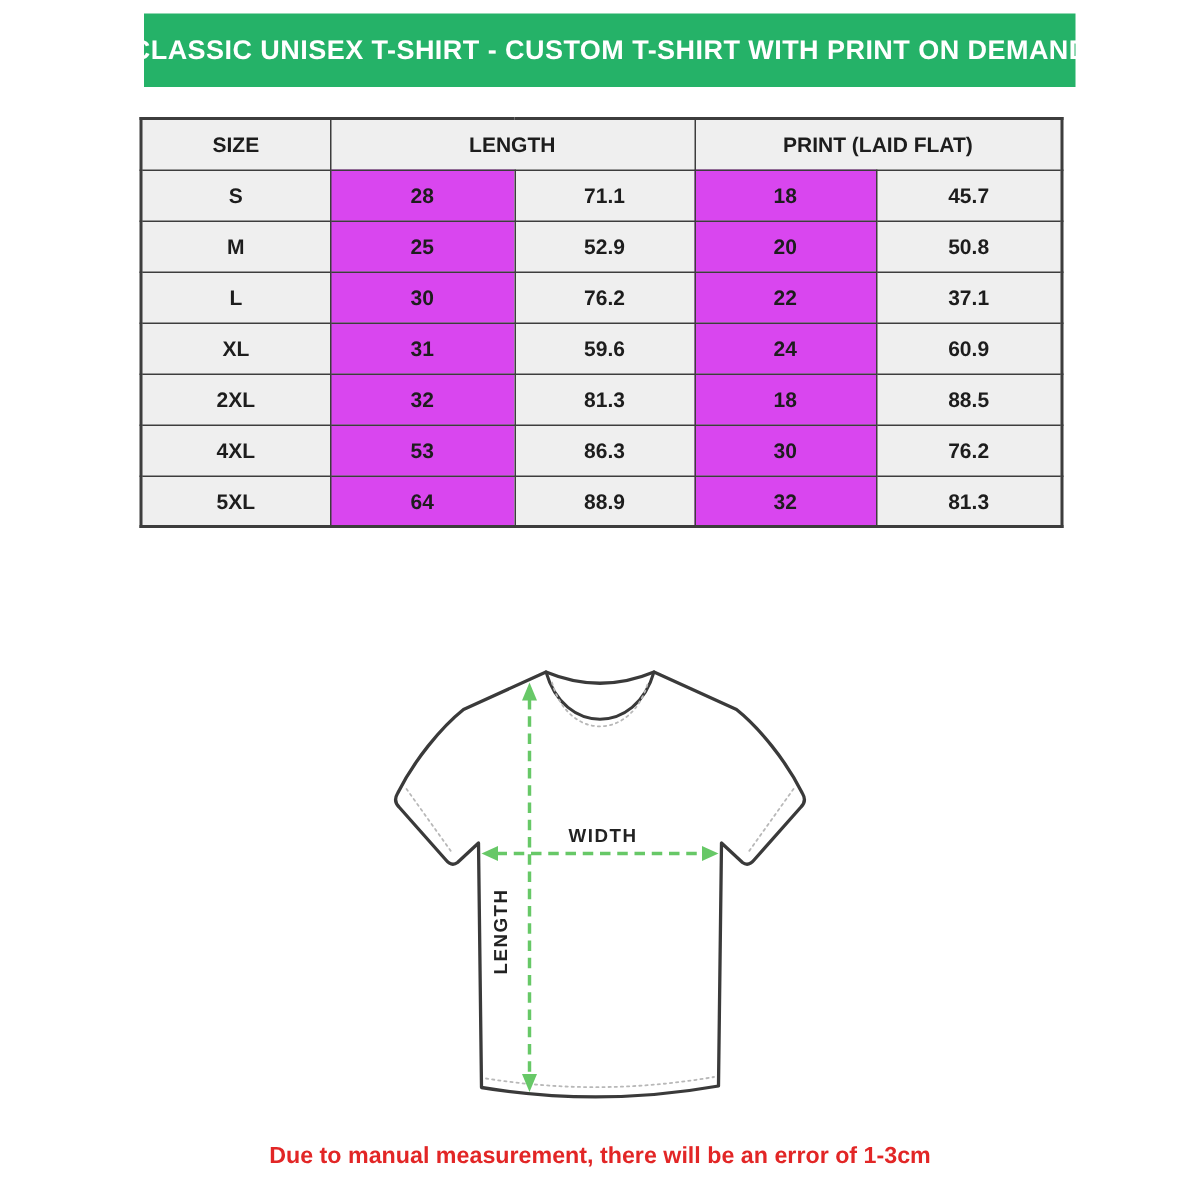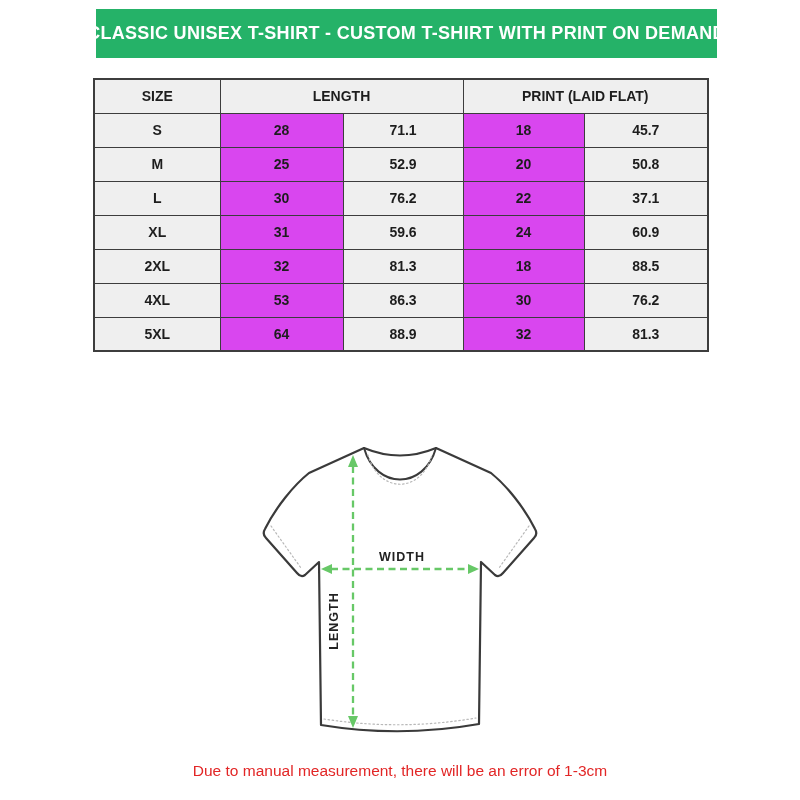--- a/index.html
+++ b/index.html
@@ -51,21 +51,21 @@
   .shirt-line{fill:#ffffff;stroke:var(--outline-dark);stroke-width:2.2;stroke-linejoin:round;}
   .shirt-detail{fill:none;stroke:var(--outline-dark);stroke-width:2;stroke-linecap:round;}
   .stitch{fill:none;stroke:var(--stitch-gray);stroke-width:1.2;stroke-dasharray:1.5,2.6;stroke-linecap:round;}
   .arrow{fill:none;stroke:var(--arrow-green);stroke-width:2.3;stroke-dasharray:7,4.5;}
   .arrowhead{fill:var(--arrow-green);stroke:none;}
   .dim-label{font-family:"Liberation Sans","DejaVu Sans",sans-serif;font-size:12.5px;font-weight:700;letter-spacing:1px;fill:#222222;}
 
   
   .footer-note{
     position:absolute;left:0;top:762px;width:800px;text-align:center;
-    color:var(--note-red);font-size:15.5px;font-weight:400;
+    color:var(--note-red);font-size:15.5px;font-weight:700;
   }
 </style>
 </head>
 <body>
 
 <div class="page">
 
   <div class="banner">
     <span class="banner-title">CLASSIC UNISEX T-SHIRT - CUSTOM T-SHIRT WITH PRINT ON DEMAND</span>
   </div>

